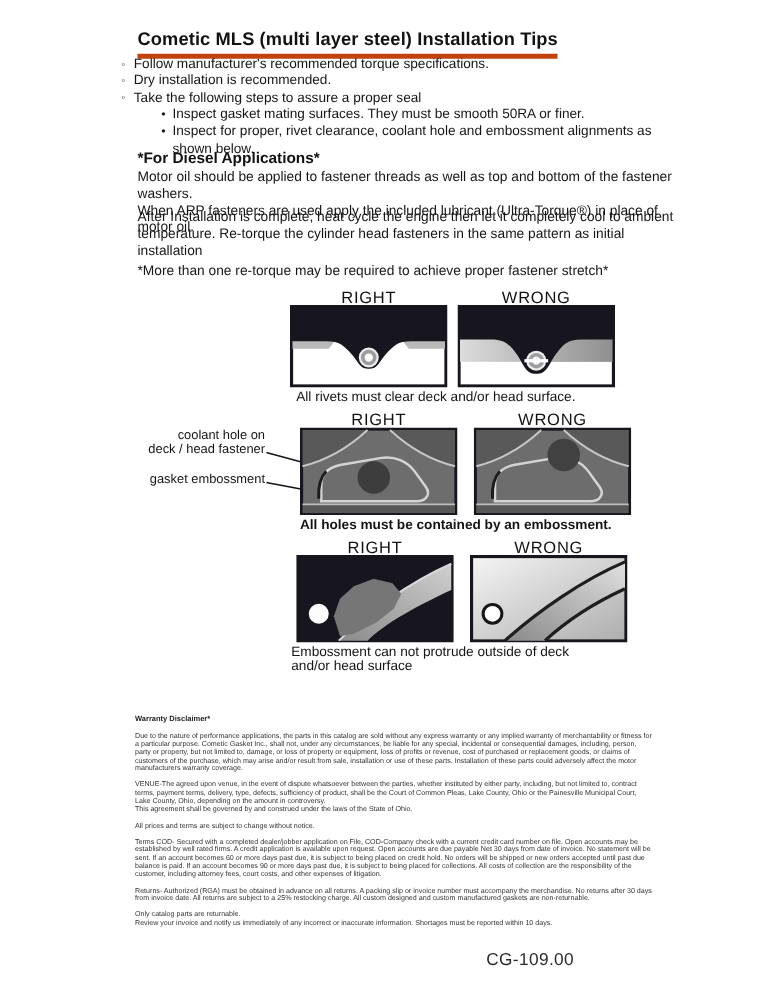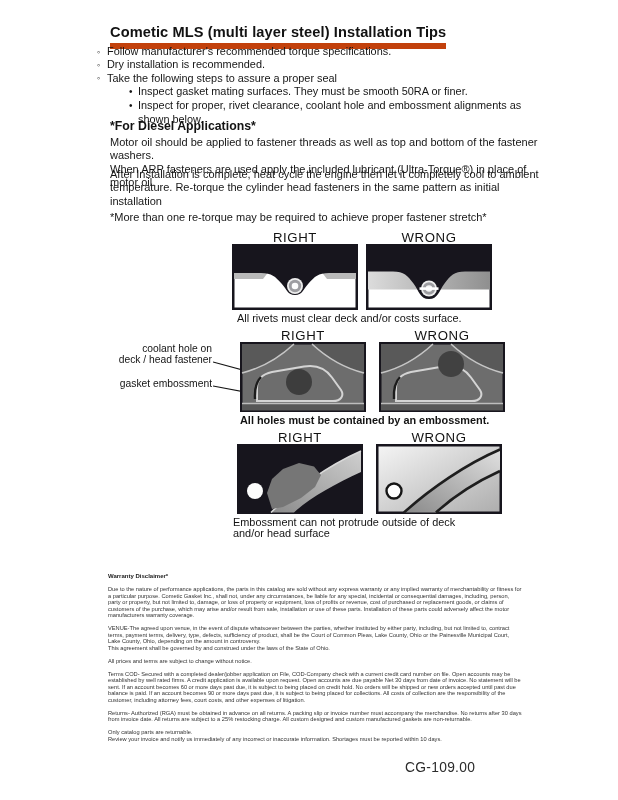--- a/index.html
+++ b/index.html
@@ -3,37 +3,37 @@
 <meta charset="utf-8">
 <style>
   html,body{margin:0;padding:0;background:#ffffff;}
   .page{
     position:relative;width:618px;height:800px;background:#fff;
     font-family:"Liberation Sans",sans-serif;color:#1b1b1b;overflow:hidden;
   }
   .abs{position:absolute;}
   .title{
     font-size:14.6px;font-weight:bold;letter-spacing:.1px;color:#121212;
-    border-bottom:6px solid #c2410c;padding-bottom:2.5px;display:inline-block;
+    border-bottom:4px solid #c2410c;padding-bottom:2.5px;display:inline-block;
   }
   .bullets{font-size:10.9px;line-height:12.95px;color:#161616;width:440px;}
   .bullet{padding-left:10px;text-indent:-10px;}
   .bullet .mark{display:inline-block;width:10px;text-indent:0;font-size:9px;vertical-align:.5px;}
   .subbullet{margin-left:32px;padding-left:9px;text-indent:-9px;}
   .subbullet .mark{display:inline-block;width:9px;text-indent:0;font-size:10px;}
   .h2{font-size:12.3px;font-weight:bold;color:#121212;}
   .para{font-size:11px;line-height:13.4px;color:#161616;}
   .dlabel{width:126px;text-align:center;font-size:13.2px;letter-spacing:.6px;color:#121212;}
   .caption{font-size:10.9px;line-height:11.4px;color:#141414;}
   .ann{font-size:10.3px;line-height:11.4px;text-align:right;color:#141414;width:106px;}
   .warranty{width:414px;font-size:5.7px;line-height:6.5px;color:#333;}
   .warranty .wp{margin:0 0 6.5px 0;}
   .warranty .wp.tight{margin:0;}
   .warranty .whead{font-weight:bold;font-size:6px;color:#222;margin:0 0 6.5px 0;}
-  .pagecode{font-size:13.8px;letter-spacing:.3px;color:#2b2b2b;margin-left:16px;}
+  .pagecode{font-size:13.8px;letter-spacing:.3px;color:#2b2b2b;}
   svg{display:block;}
 </style>
 </head>
 <body>
 
 <div class="page">
 
   <div class="abs" style="left:110px;top:23px;">
     <span class="title">Cometic MLS (multi layer steel) Installation Tips</span>
   </div>
@@ -86,21 +86,21 @@
     <rect x="2" y="27" width="122" height="18.5" fill="url(#gsh)"></rect>
     <path d="M2,2 H124 V27.5 H99 C88,27.5 84.5,31.5 78.5,39.5 C73,47 72,55 63,55 C54,55 53,47 47.5,39.5 C41.5,31.5 38,27.5 27,27.5 H2 Z" fill="#17151d"></path>
     <g>
       <circle cx="63" cy="44.5" r="8" fill="#ededed"></circle>
       <circle cx="63" cy="44.5" r="6.2" fill="#9d9da1"></circle>
       <circle cx="63" cy="44.5" r="3.3" fill="#f5f5f5"></circle>
       <rect x="53.5" y="43.3" width="19" height="2.6" fill="#ffffff"></rect>
     </g>
   </svg>
 
-  <div class="abs caption" style="left:237px;top:313px;">All rivets must clear deck and/or costs surface.</div>
+  <div class="abs caption" style="left:237px;top:313px;">All rivets must clear deck and/or head surface.</div>
 
   <div class="abs dlabel" style="left:240px;top:328px;">RIGHT</div>
   <div class="abs dlabel" style="left:379px;top:328px;">WRONG</div>
 
   <div class="abs ann" style="left:106px;top:343px;">
     <div>coolant hole on</div>
     <div>deck / head fastener</div>
   </div>
   <div class="abs ann" style="left:106px;top:378px;">gasket embossment</div>
 

